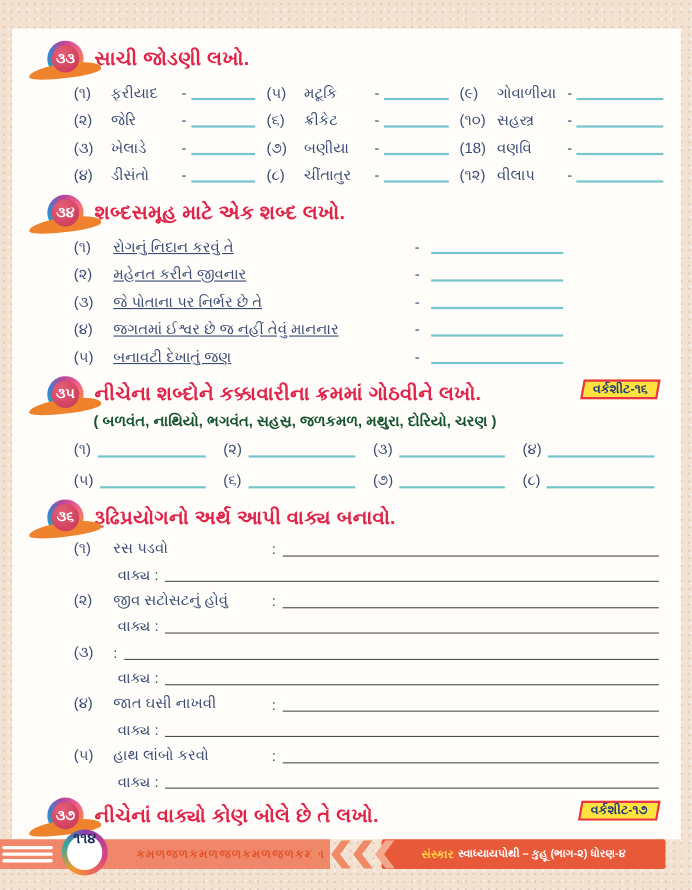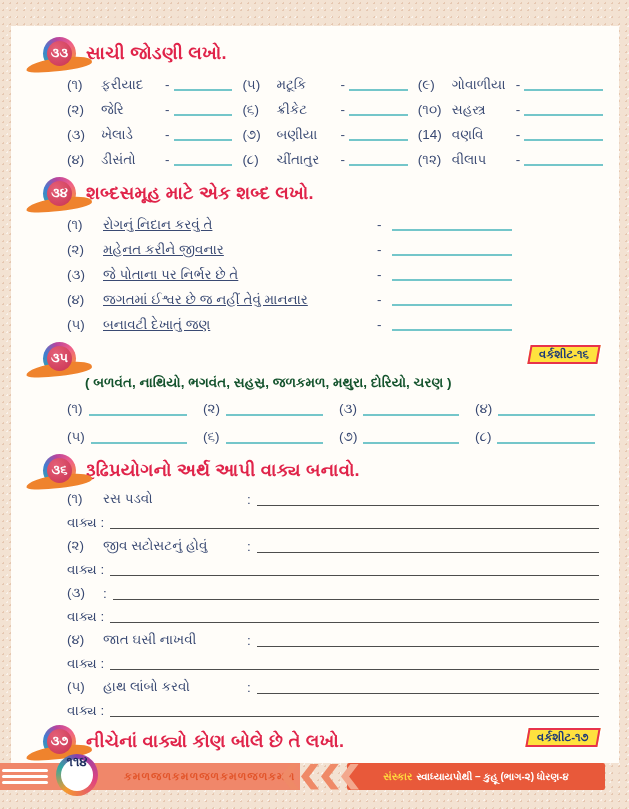--- a/index.html
+++ b/index.html
@@ -66,21 +66,21 @@
   
   .bank { margin:0 0 2px 36px; color:#14532d; font-size:13.5px; font-weight:600; height:20px; }
   .rows35 { display:grid; grid-template-columns:repeat(4,1fr); column-gap:16px; row-gap:4px; margin:2px 8px 4px 18px; }
   .cell35 { display:flex; align-items:center; gap:6px; height:24px; }
   .cell35 .blank { flex:1; }
   
   .rows36 { margin:0 4px 2px 18px; }
   .row36a { display:flex; align-items:center; height:24px; gap:6px; }
   .row36a .idiom { min-width:138px; }
   .row36a .blank { flex:1; }
-  .row36b { display:flex; align-items:center; height:23px; gap:6px; }
+  .row36b { display:flex; align-items:center; height:23px; gap:6px;margin-left:40px; }
   .row36b .blank { flex:1; }
   
   .row37 { display:flex; align-items:center; height:25px; gap:6px; margin:2px 8px 0 18px; }
   
   .footer-left {
     position:absolute; left:0; bottom:19px; width:300px; height:27px;
     background:#f0876a; display:flex; align-items:center;
   }
   .stripes { display:flex; flex-direction:column; gap:3px; margin-left:2px; width:46px; }
   .stripes i { display:block; height:3px; background:#fff; border-radius:2px; }
@@ -172,21 +172,21 @@
           <span>-</span>
           <span class="blank"></span>
         </div>
       <div class="item33">
           <span class="inum">(૧૦)</span>
           <span class="word">સહસ્ત્ર</span>
           <span>-</span>
           <span class="blank"></span>
         </div>
       <div class="item33">
-          <span class="inum">(14)</span>
+          <span class="inum">(18)</span>
           <span class="word">વણવિ</span>
           <span>-</span>
           <span class="blank"></span>
         </div>
       <div class="item33">
           <span class="inum">(૧૨)</span>
           <span class="word">વીલાપ</span>
           <span>-</span>
           <span class="blank"></span>
         </div>
@@ -234,20 +234,21 @@
         </div>
     </div>
   </section>
 
   <section>
     <div class="qhead">
       <div class="qbadge">
         <span class="swoosh"></span>
         <span class="qnum">૩૫</span>
       </div>
+      <h2 class="qtitle">નીચેના શબ્દોને કક્કાવારીના ક્રમમાં ગોઠવીને લખો.</h2>
       <div class="wsbadge"><span>વર્કશીટ-૧૬</span></div>
     </div>
     <div class="bank">( બળવંત, નાથિયો, ભગવંત, સહસ્ર, જળકમળ, મથુરા, દોરિયો, ચરણ )</div>
     <div class="rows35 ink">
       <div class="cell35">
           <span>(૧)</span>
           <span class="blank"></span>
         </div>
       <div class="cell35">
           <span>(૨)</span>

